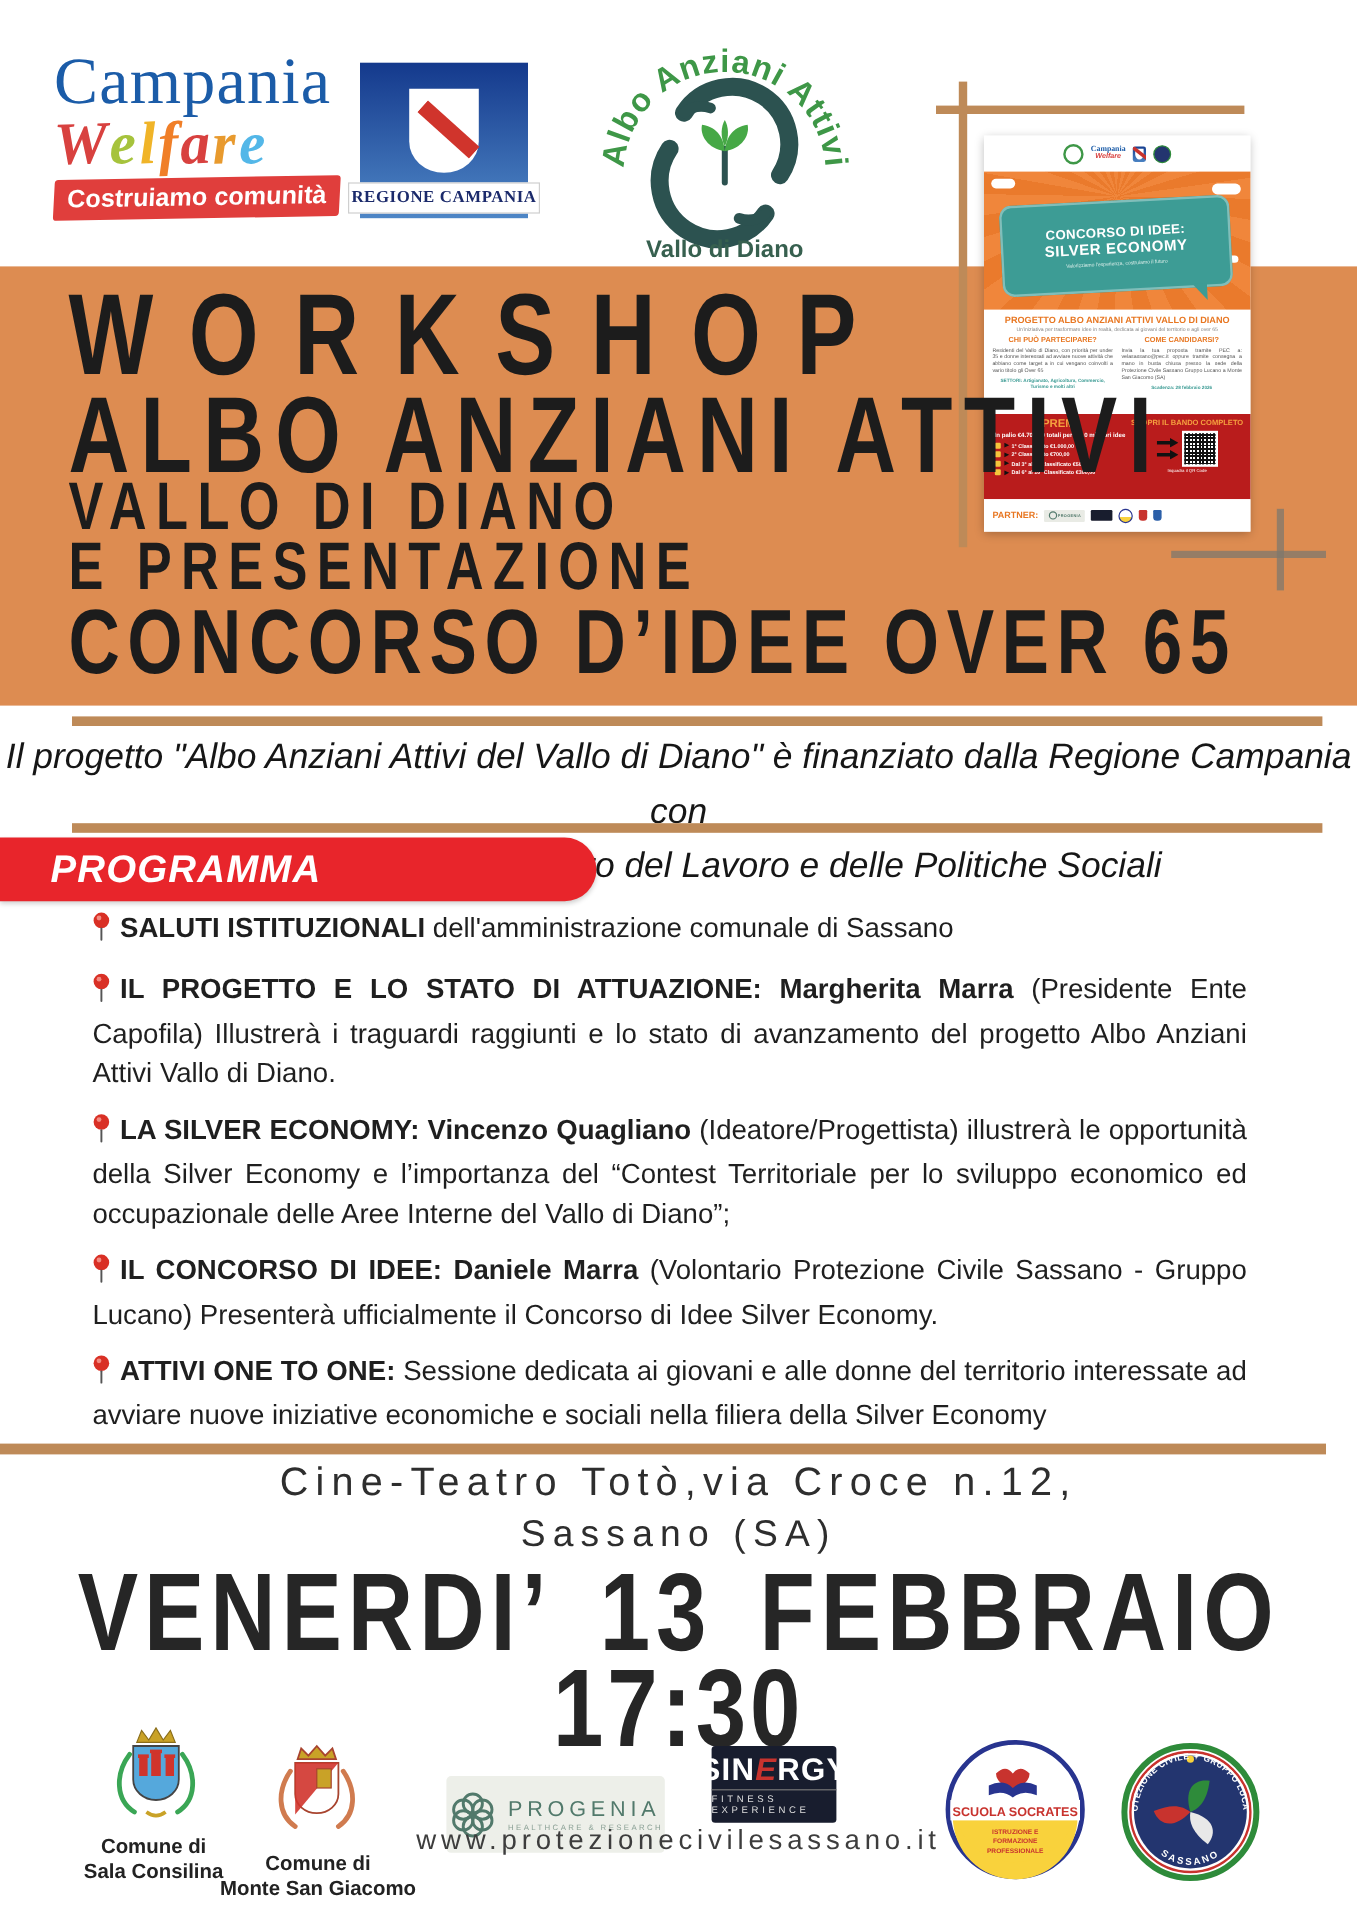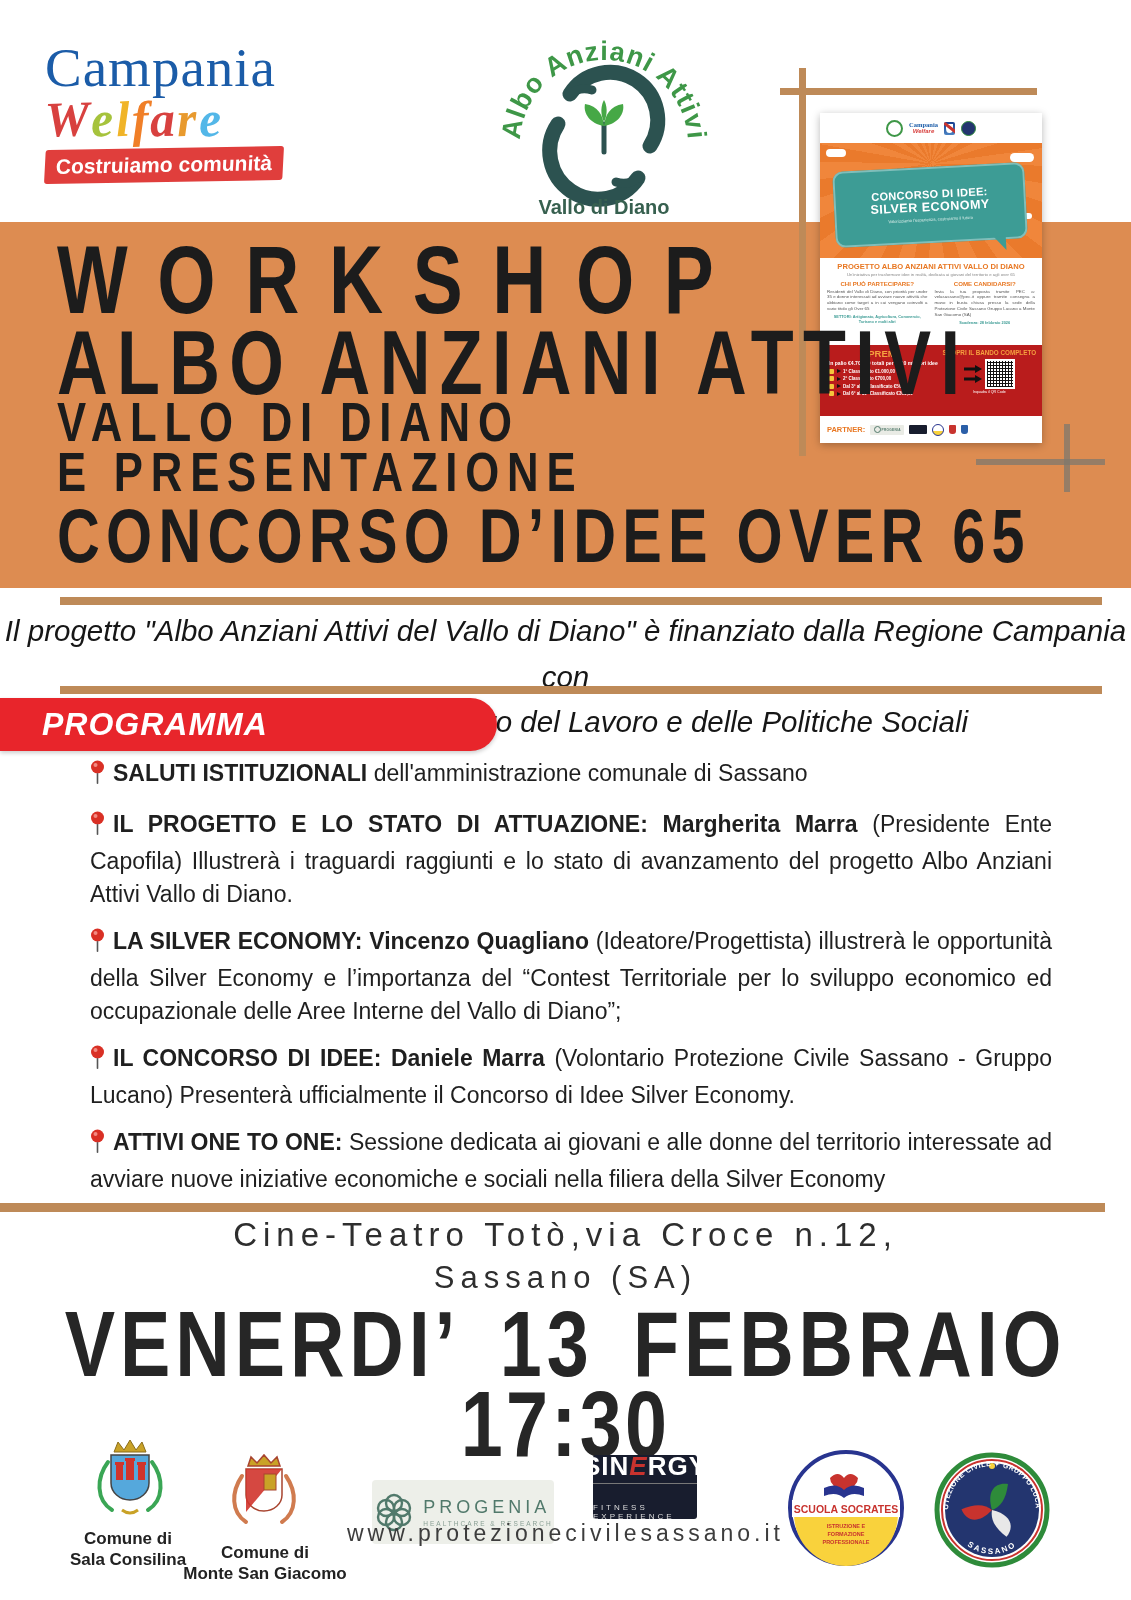--- a/index.html
+++ b/index.html
@@ -97,21 +97,21 @@
   .mp-d{width:7px;height:9px;background:#C8332E;border-radius:1px 1px 3px 3px;}
   .mp-e{width:7px;height:9px;background:#2B5FA8;border-radius:1px 1px 3px 3px;}
 
   
   .fin-text{left:0;top:608px;width:1131px;text-align:center;font-style:italic;font-size:29.5px;color:#161616;line-height:1.55;}
 
   
   .prog-pill{left:0;top:698px;width:497px;height:53px;background:#E8252B;border-radius:0 27px 27px 0;
              display:flex;align-items:center;box-shadow:0 2px 4px rgba(0,0,0,0.2);}
   .prog-pill span{margin-left:42px;color:#fff;font-weight:700;font-style:italic;font-size:32px;letter-spacing:1px;}
-  .prog-list{left:90px;top:757px;width:962px;color:#1f1f1f;font-size:23px;line-height:33px;}
+  .prog-list{left:77px;top:757px;width:962px;color:#1f1f1f;font-size:23px;line-height:33px;}
   .prog-item{margin-bottom:14px;text-align:justify;}
   .prog-item b{font-weight:700;}
   .pin{display:inline-block;vertical-align:-4px;margin-right:8px;}
 
   
   .pnote{left:0;top:1152px;width:1131px;text-align:center;font-style:italic;font-size:29px;color:#161616;}
   .venue1{left:0;top:1216px;width:1131px;text-align:center;font-size:33px;color:#2e2e2e;letter-spacing:6px;}
   .venue2{left:0;top:1260px;width:1131px;text-align:center;font-size:31px;color:#2e2e2e;letter-spacing:6px;}
   .daterow{left:0;top:1298px;width:1131px;display:flex;justify-content:center;align-items:center;gap:24px;
            transform:scaleX(0.82);transform-origin:center top;}
@@ -123,21 +123,21 @@
   
   .crest-cap{position:absolute;width:170px;text-align:center;font-weight:700;font-size:17px;color:#222;line-height:1.25;}
   .progenia-box{left:372px;top:1480px;width:182px;height:64px;background:#EDEFE9;border-radius:4px;
                 display:flex;align-items:center;justify-content:center;gap:8px;}
   .progenia-text .n{font-size:18px;letter-spacing:4px;color:#51796B;}
   .progenia-text .s{font-size:6.5px;letter-spacing:2px;color:#8aa095;margin-top:2px;}
   .sinergy-box{left:593px;top:1455px;width:104px;height:64px;background:#181D2E;border-radius:3px;
                display:flex;flex-direction:column;align-items:center;justify-content:center;}
   .sinergy-main{font-size:26px;font-weight:700;color:#fff;letter-spacing:1px;line-height:1;}
   .sinergy-main .e{color:#C8332E;font-style:italic;}
-  .sinergy-sub{font-size:8px;color:#ddd;letter-spacing:3px;border-top:1px solid #777;margin-top:4px;padding-top:19px;}
+  .sinergy-sub{font-size:8px;color:#ddd;letter-spacing:3px;border-top:1px solid #777;margin-top:4px;padding-top:3px;}
   .website{left:300px;top:1520px;width:531px;text-align:center;font-size:23px;color:#3d3d3d;letter-spacing:4px;}
 </style>
 </head>
 <body>
 
 <div class="page">
 
   <div class="abs banner"></div>
 
   <div class="abs tanline" style="left:799px;top:68px;width:7px;height:388px;"></div>
@@ -145,20 +145,37 @@
 
   <div class="abs grayline" style="left:1064px;top:424px;width:6px;height:68px;"></div>
   <div class="abs grayline" style="left:976px;top:459px;width:129px;height:6px;"></div>
 
   <div class="abs cw-logo">
     <div class="cw-line1">Campania</div>
     <div class="cw-line2"><span>W</span><span>e</span><span>l</span><span>f</span><span>a</span><span>r</span><span>e</span></div>
     <div class="cw-tag">Costruiamo comunità</div>
   </div>
 
+  <div class="abs rc-logo" style="height:150px;">
+    <svg width="140" height="130" viewBox="0 0 140 130">
+      <defs>
+        <linearGradient id="rcbg" x1="0" y1="0" x2="0" y2="1">
+          <stop offset="0" stop-color="#14398C"></stop>
+            <stop offset="1" stop-color="#4E86C6"></stop>
+        </linearGradient>
+        <clipPath id="rcshield">
+            <path d="M41 22 h58 v44 a29 26 0 0 1 -58 0 Z"></path>
+          </clipPath>
+      </defs>
+      <rect x="0" y="0" width="140" height="130" fill="url(#rcbg)"></rect>
+      <path d="M41 22 h58 v44 a29 26 0 0 1 -58 0 Z" fill="#fff"></path>
+      <rect x="20" y="48" width="120" height="13" fill="#D0342C" transform="rotate(42 70 60)" clip-path="url(#rcshield)"></rect>
+    </svg>
+    <div class="rc-label">REGIONE CAMPANIA</div>
+  </div>
 
   <div class="abs aaa-logo">
     <svg width="212" height="202" viewBox="0 0 212 202">
       <defs>
           <path id="aaa-arc" d="M 22 118 A 84 84 0 0 1 190 118"></path>
         </defs>
       <text font-family="Liberation Sans, sans-serif" font-size="27" font-weight="700" fill="#3E9747" letter-spacing="1">
         <textPath href="#aaa-arc" startOffset="50%" text-anchor="middle">Albo Anziani Attivi</textPath>
       </text>
       <g stroke="#2C5250" stroke-width="15" fill="none" stroke-linecap="round">

